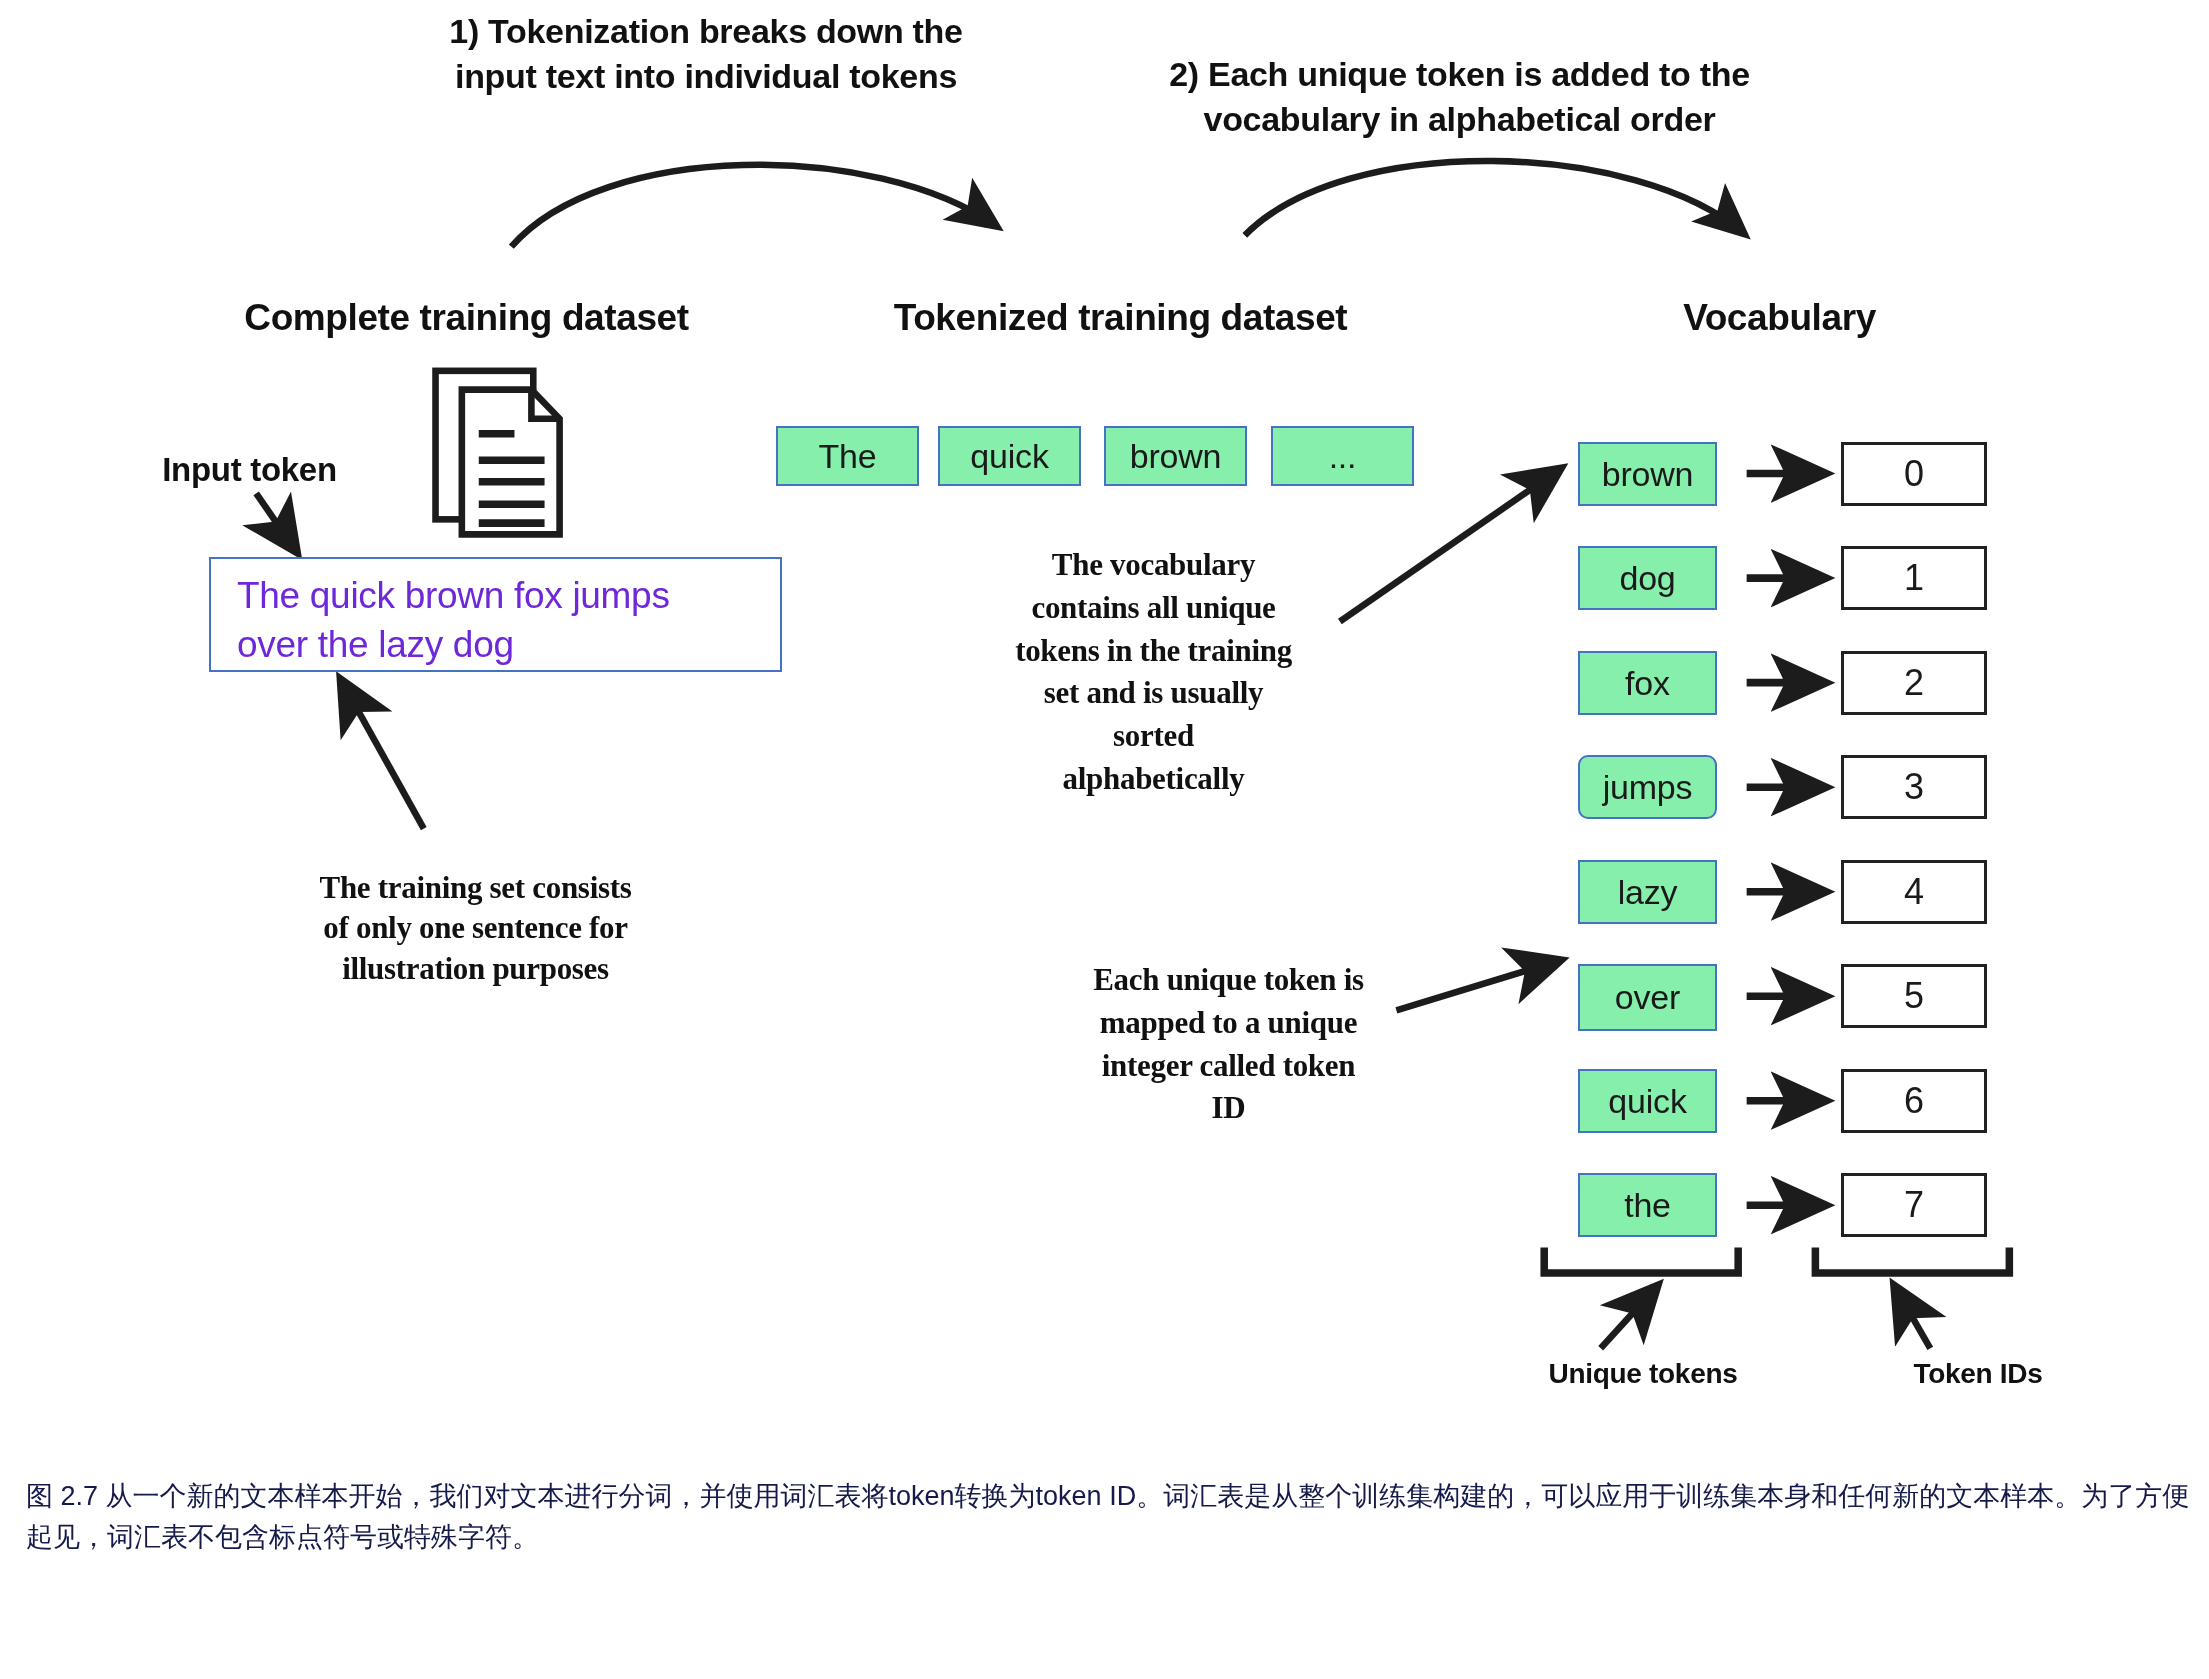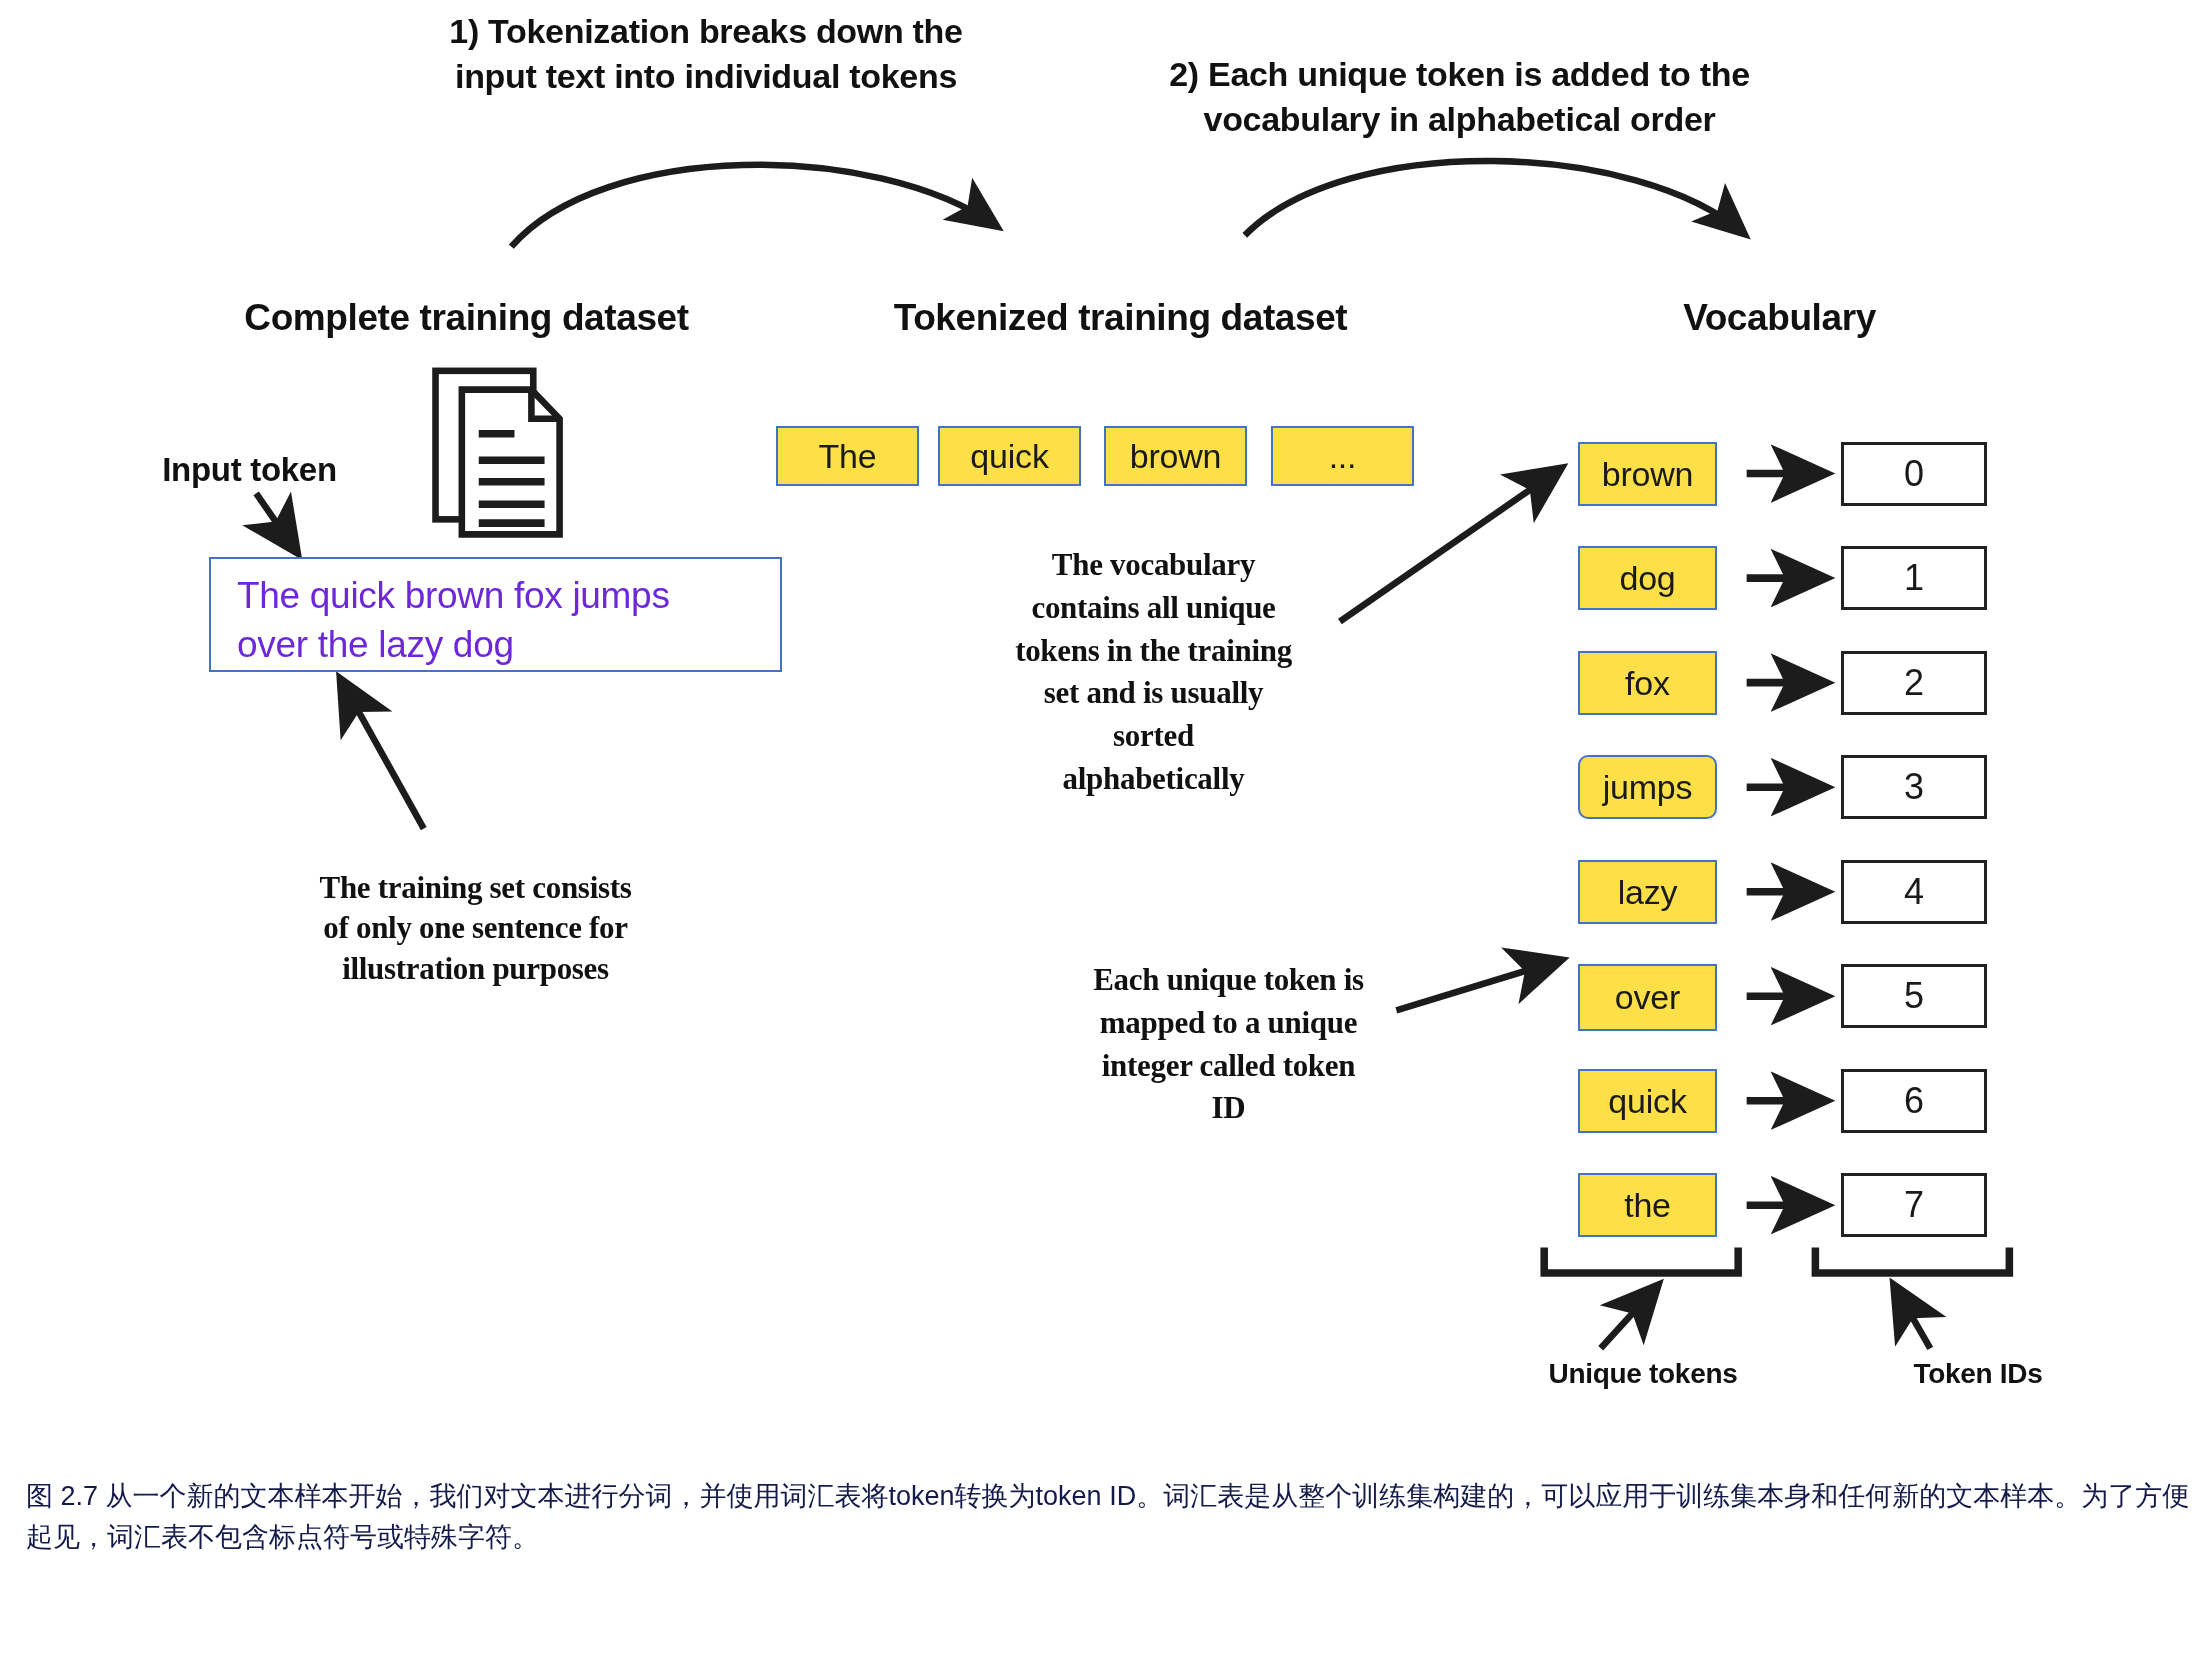--- a/index.html
+++ b/index.html
@@ -31,21 +31,21 @@
     text-align:center;
     letter-spacing:-0.4px;
   }
   .small-annot{font-size:31px;font-family:Liberation Serif, serif;}
   .tiny-annot{font-size:28px;}
 
   
   .tokbox{
     box-sizing:border-box;
     border:2.8px solid #4472C4;
-    background:#fde047;
+    background:#86efac;
     display:flex;align-items:center;justify-content:center;
     font-family:"Liberation Sans",sans-serif;
     font-size:34px;color:#1a1a1a;
     letter-spacing:-0.2px;
   }
   .idbox{
     box-sizing:border-box;
     border:3.8px solid #212121;
     background:#fff;
     display:flex;align-items:center;justify-content:center;

